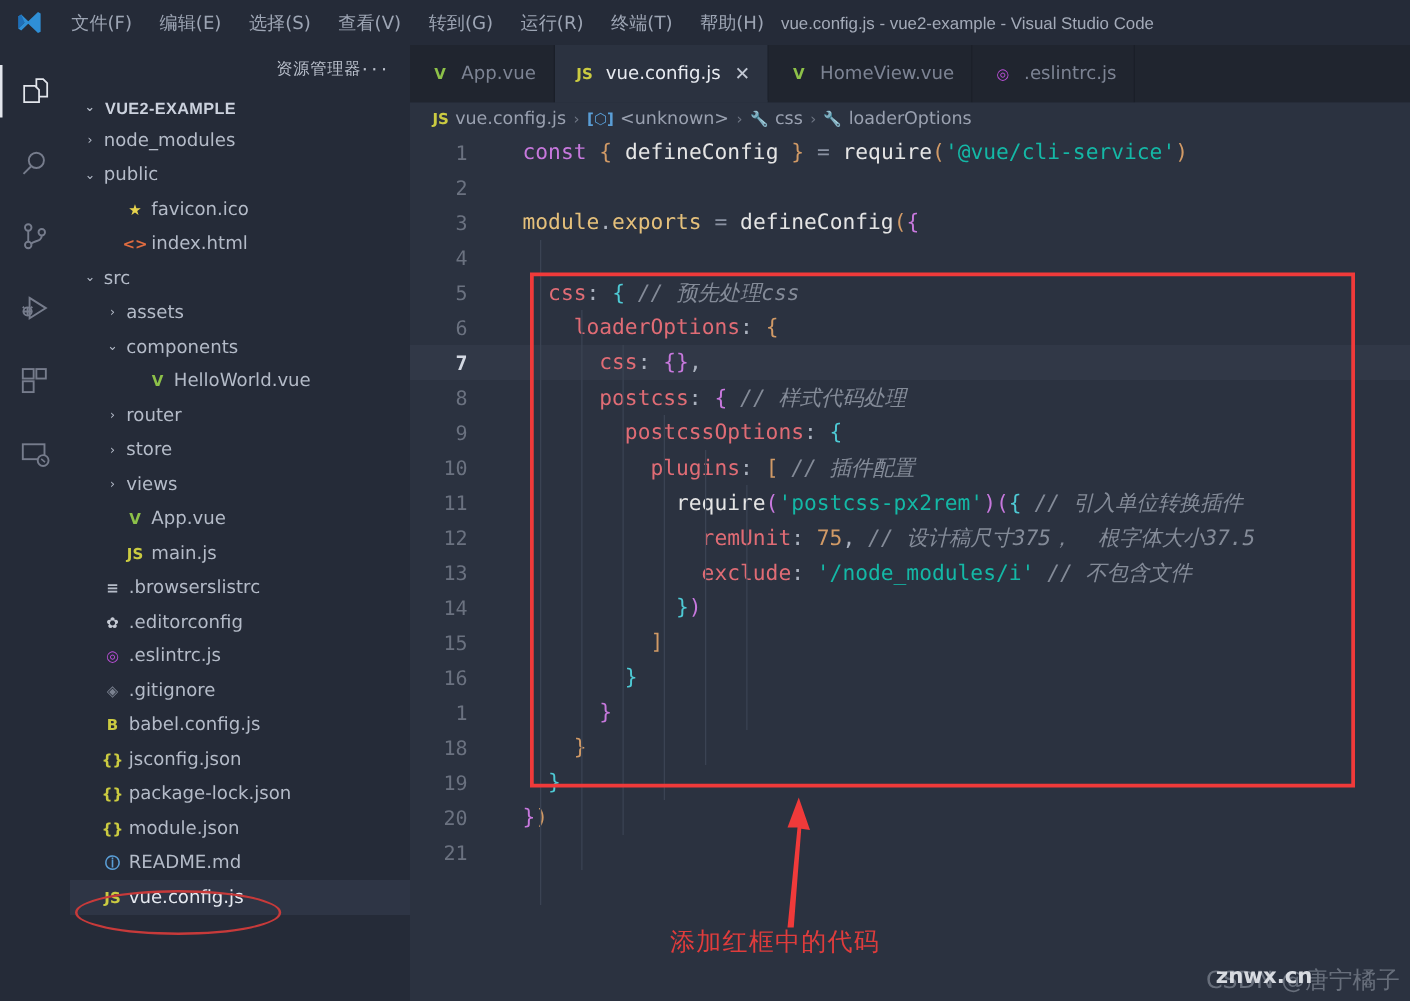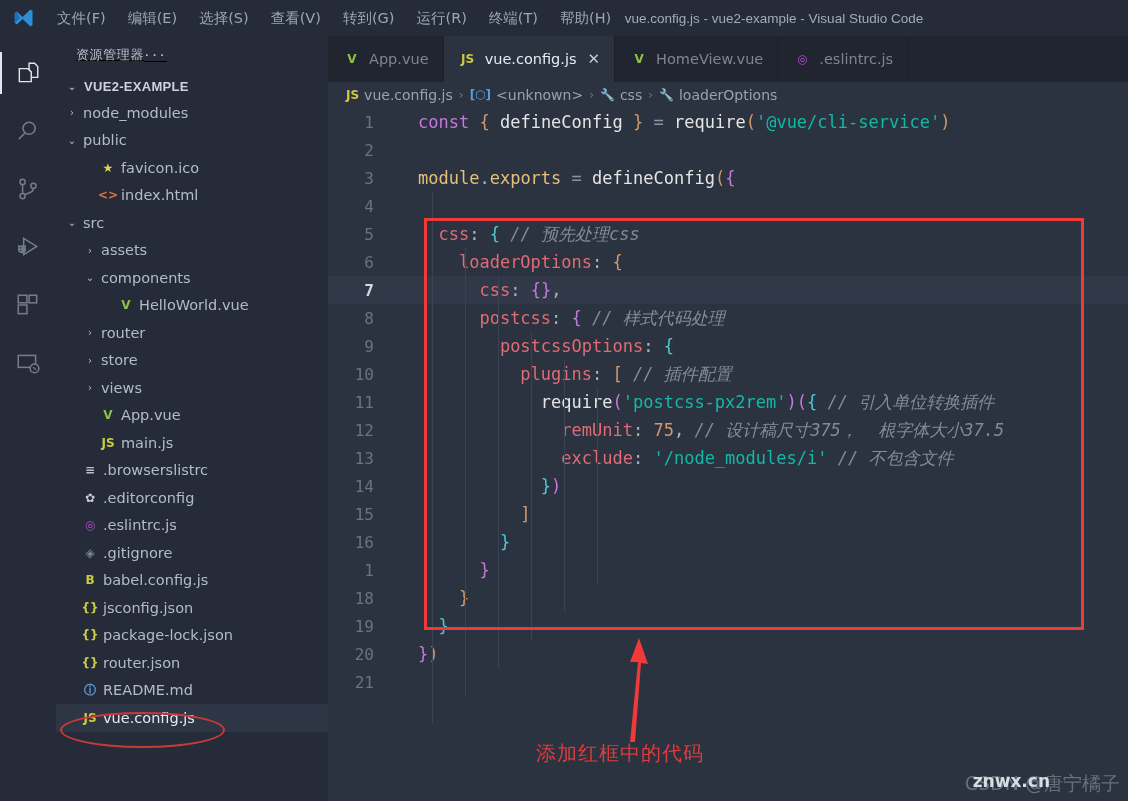--- a/index.html
+++ b/index.html
@@ -43,23 +43,22 @@
   .act-item.active::before {
     content: ""; position: absolute; left: 0; top: 8px; bottom: 8px; width: 2px; background: #e3e6ec;
   }
 
   
   .sidebar {
     position: absolute; left: 56px; top: 36px; width: 272px; height: 765px;
     background: #252b38; overflow: hidden;
   }
   .sidebar-header {
-    height: 38px; display: flex; align-items: center; justify-content: flex-start;
+    height: 38px; display: flex; align-items: center; justify-content: flex-end;
     padding: 0 16px 0 20px;
-    text-decoration: underline;
   }
   .sidebar-title { color: #b9bfcb; font-size: 13px; letter-spacing: .6px;
     font-family: "DejaVu Sans", "Liberation Sans", sans-serif; }
   .sidebar-dots { color: #b9bfcb; font-size: 17px; letter-spacing: 2px; line-height: 10px; }
   .tree-root {
     display: flex; align-items: center; gap: 4px; height: 25px; padding-left: 8px;
     color: #ccd2de; font-size: 13px; font-weight: bold; letter-spacing: .3px;
   }
   .row {
     display: flex; align-items: center; height: 27.5px; color: #b4bbc8; font-size: 14.5px;
@@ -330,21 +329,21 @@
           <span class="flabel">jsconfig.json</span>
         </div>
         <div class="row" style="padding-left: 8px;">
           <span class="chev"></span>
           <span class="ficon" style="color: rgb(203, 203, 65);">{}</span>
           <span class="flabel">package-lock.json</span>
         </div>
         <div class="row" style="padding-left: 8px;">
           <span class="chev"></span>
           <span class="ficon" style="color: rgb(203, 203, 65);">{}</span>
-          <span class="flabel">router.json</span>
+          <span class="flabel">module.json</span>
         </div>
         <div class="row" style="padding-left: 8px;">
           <span class="chev"></span>
           <span class="ficon" style="color: rgb(90, 158, 214);">ⓘ</span>
           <span class="flabel">README.md</span>
         </div>
         <div class="row selected" style="padding-left: 8px;">
           <span class="chev"></span>
           <span class="ficon" style="color: rgb(203, 203, 65);">JS</span>
           <span class="flabel">vue.config.js</span>

